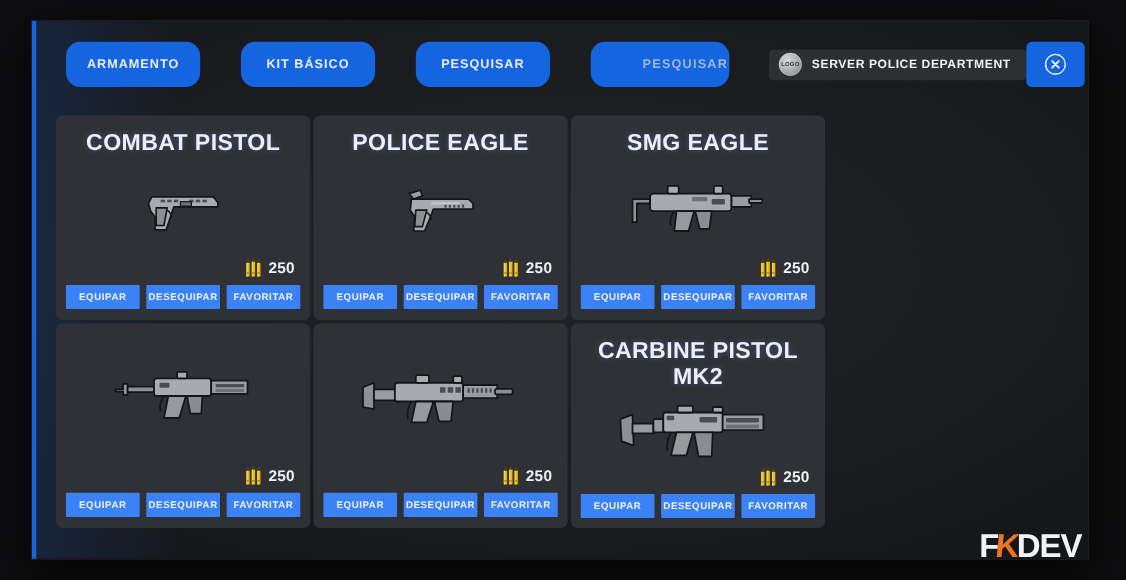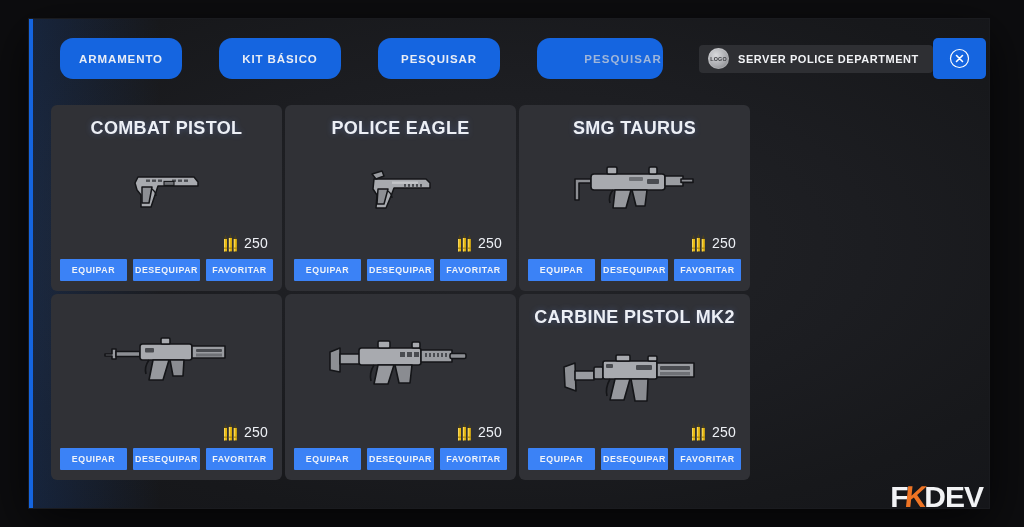--- a/index.html
+++ b/index.html
@@ -148,21 +148,21 @@
     border-radius: 6px;
     position: relative;
     overflow: hidden;
     display: flex;
     flex-direction: column;
   }
 
   .card-title {
     text-align: center;
     color: #eceff5;
-    font-size: 18px;
+    font-size: 21px;
     font-weight: bold;
     letter-spacing: .35px;
     margin-top: 13px;
     text-shadow: 0 0 6px rgba(120,160,255,.30);
   }
 
   .weapon-art {
     flex: 1 1 auto;
     display: flex;
     align-items: center;
@@ -175,21 +175,21 @@
     display: flex;
     align-items: center;
     justify-content: flex-end;
     gap: 4px;
     padding: 0 14px 6px 0;
   }
 
   .ammo-count {
     color: #eef1f6;
     font-size: 14px;
-    font-weight: normal;
+    font-weight: bold;
     letter-spacing: .2px;
   }
 
   .card-actions {
     display: flex;
     gap: 6px;
     padding: 0 9px 10px;
   }
 
   .act-btn {
@@ -383,21 +383,21 @@
         </button>
         <button class="act-btn">
           <span>DESEQUIPAR</span>
         </button>
         <button class="act-btn">
           <span>FAVORITAR</span>
         </button>
     </div>
   </div>
       <div class="weapon-card">
-    <div class="card-title">SMG TAURUS</div>
+    <div class="card-title">SMG EAGLE</div>
 
     <div class="weapon-art">
       <svg width="132" height="62" viewBox="0 0 132 62">
     <g fill="#a8aaaf" stroke="#141518" stroke-width="1.6" stroke-linejoin="round">
       <path d="M6 23 L22 23 L22 27 L10 27 L10 44 L6 44 Z" fill="#8d8f94"></path>
       <rect x="22" y="18" width="74" height="16" rx="3"></rect>
       <path d="M96 20 L114 20 L114 30 L96 30 Z" fill="#9a9ca1"></path>
       <rect x="112" y="23" width="12" height="3.4" fill="#8d8f94"></rect>
       <path d="M46 34 L62 34 L57 52 L44 52 Z" fill="#97999e"></path>
       <path d="M63 34 L78 34 L76 50 L67 50 Z" fill="#8a8c91"></path>

